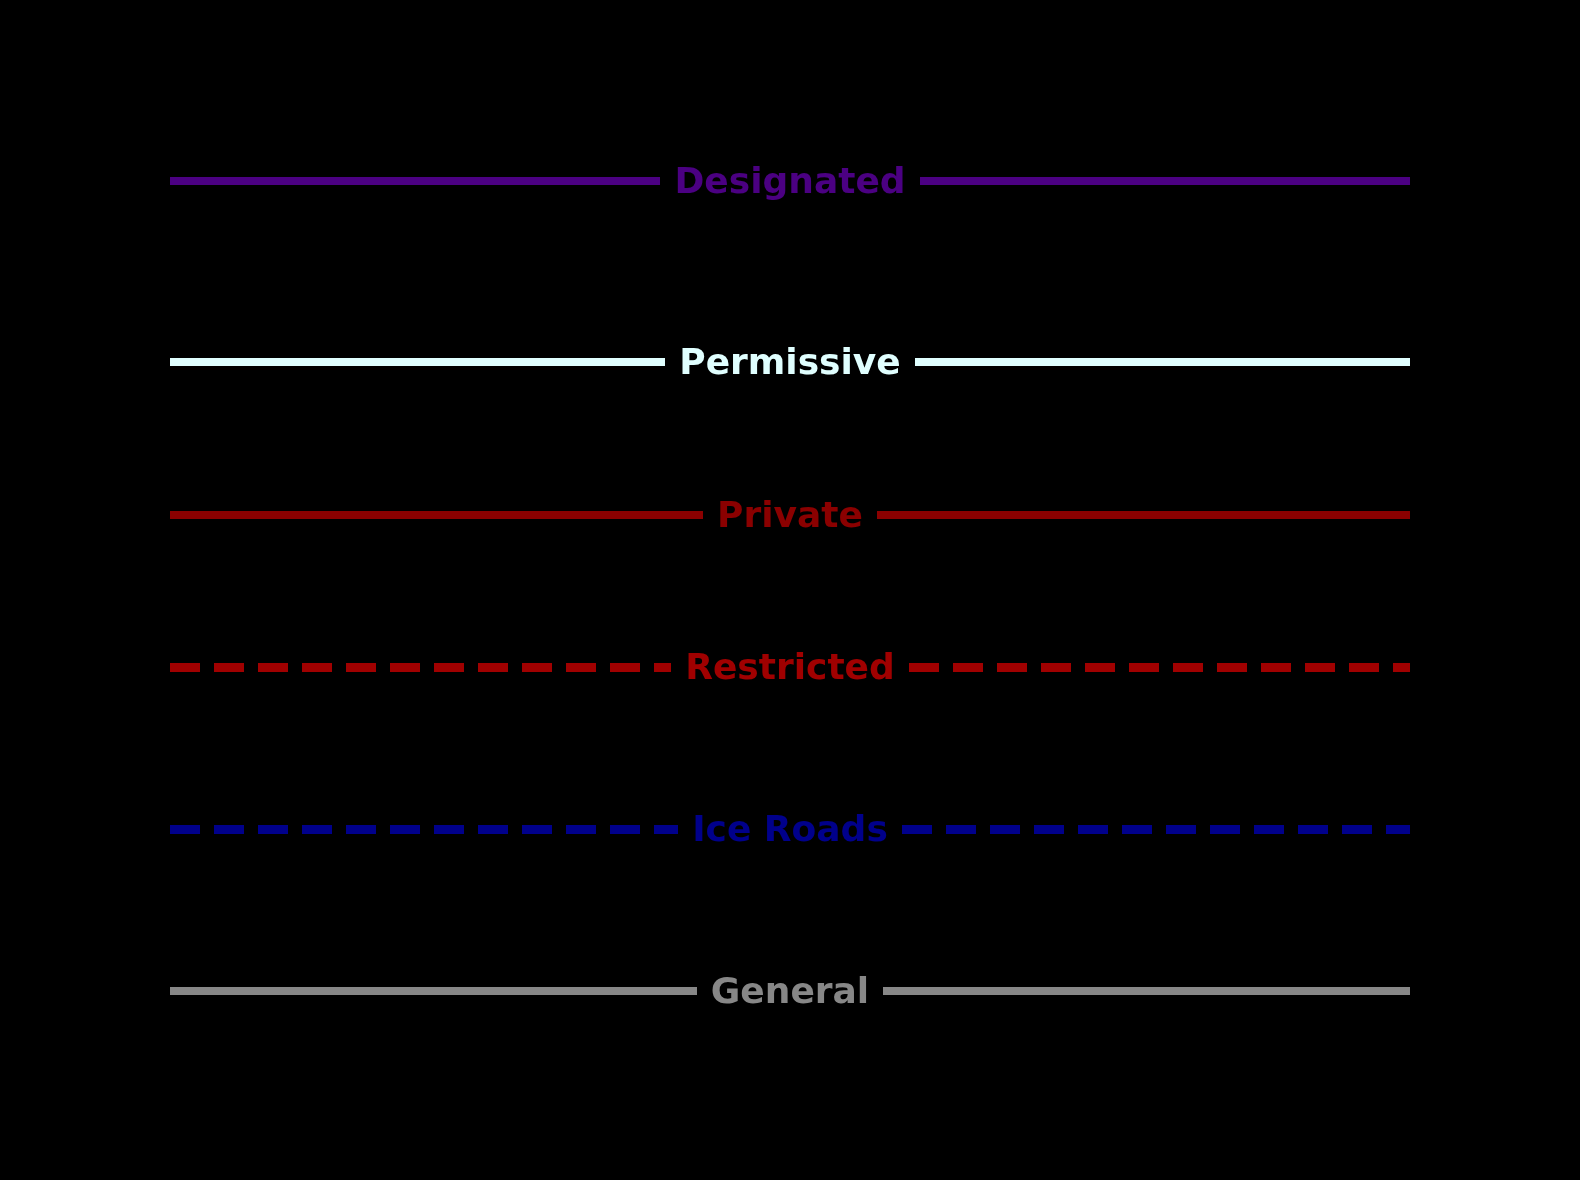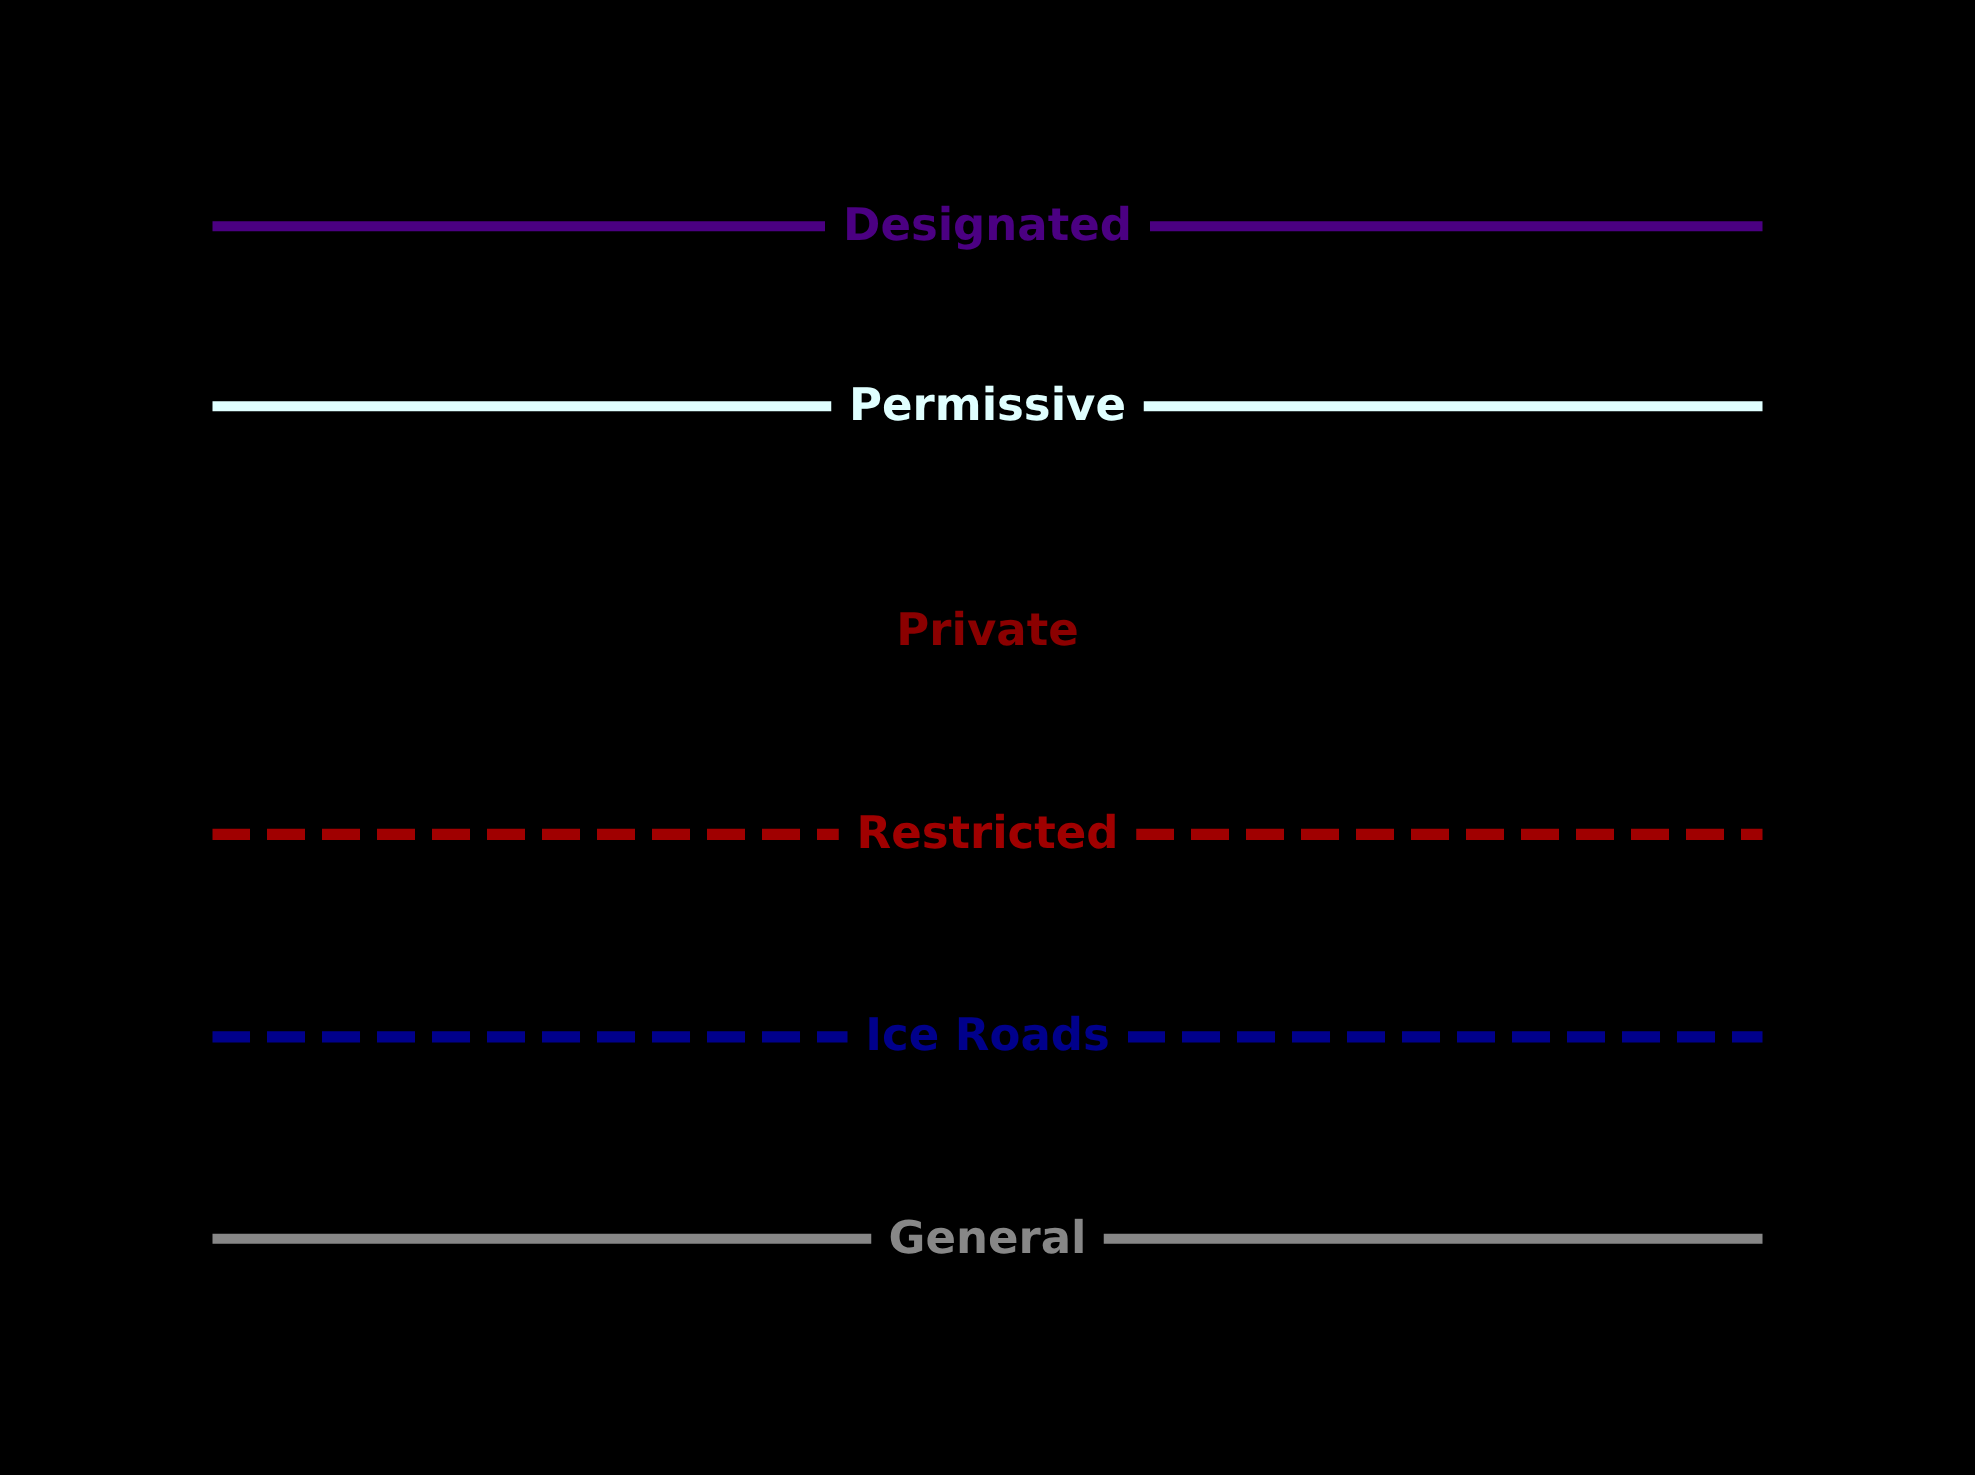--- a/index.html
+++ b/index.html
@@ -45,22 +45,22 @@
     color: var(--c);
     font-size: 36px;
     font-weight: bold;
     line-height: 1;
     margin: 12px 14px;
     white-space: nowrap;
     flex: 0 0 auto;
   }
   
   .row-0 { top: 151px; }
-  .row-1 { top: 295px; }
-  .row-2 { top: 475px; flex-direction: column; }
+  .row-1 { top: 332px; }
+  .row-2 { top: 485px; }
   .row-3 { top: 637px; text-align: right; }
   .row-4 { top: 799px; }
   .row-5 { top: 961px; }
 </style>
 </head>
 <body style="background: rgb(0, 0, 0);">
 
 <div class="legend-canvas">
 
   <div class="legend-row row-0" style="--c: #4B0082;">

